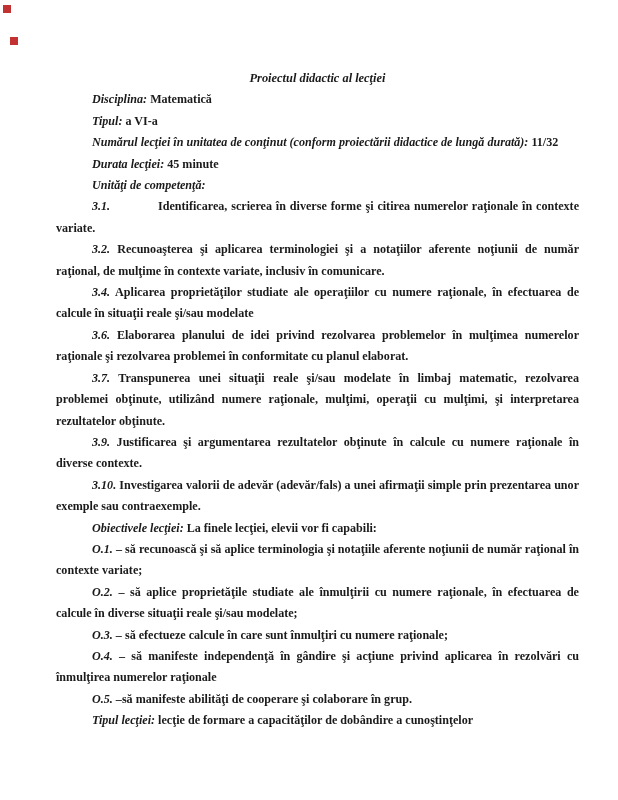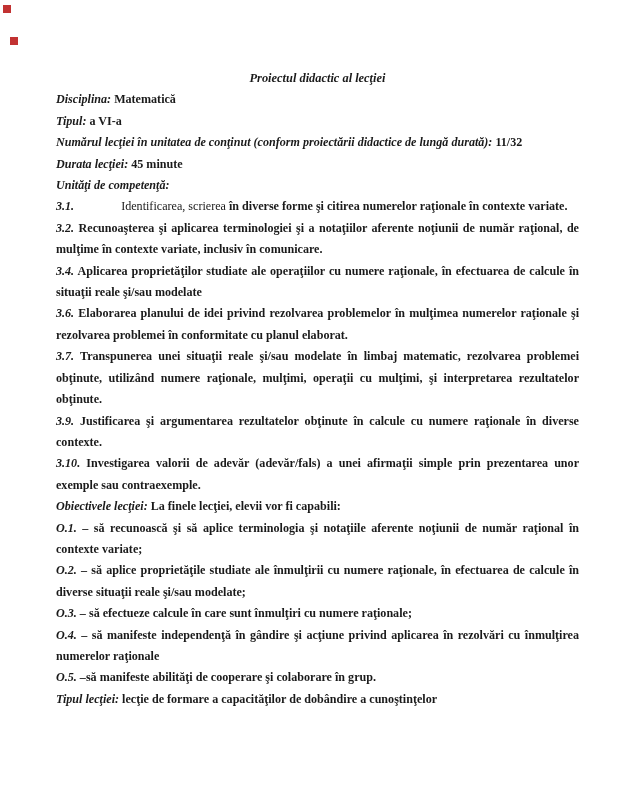--- a/index.html
+++ b/index.html
@@ -29,22 +29,22 @@
     text-align: center;
     font-weight: 700;
     font-style: italic;
     font-size: 12.4px;
     line-height: 21.4px;
   }
   .doc-line {
     margin: 0;
     text-align: justify;
   }
-  .run-bi { font-weight: 700; font-style: italic; }
-  .run-b  { font-weight: 400; margin-left: 44px; }
+  .run-bi { font-weight: 700; font-style: italic; margin-left: 36px; }
+  .run-b  { font-weight: 700; margin-left: 44px; }
   .run-r  { font-weight: 700; font-style: normal; }
   .annotation-layer {
     position: absolute;
     left: 0; top: 0;
     width: 100%; height: 100%;
     pointer-events: none;
   }
   .mark {
     position: absolute;
   }

